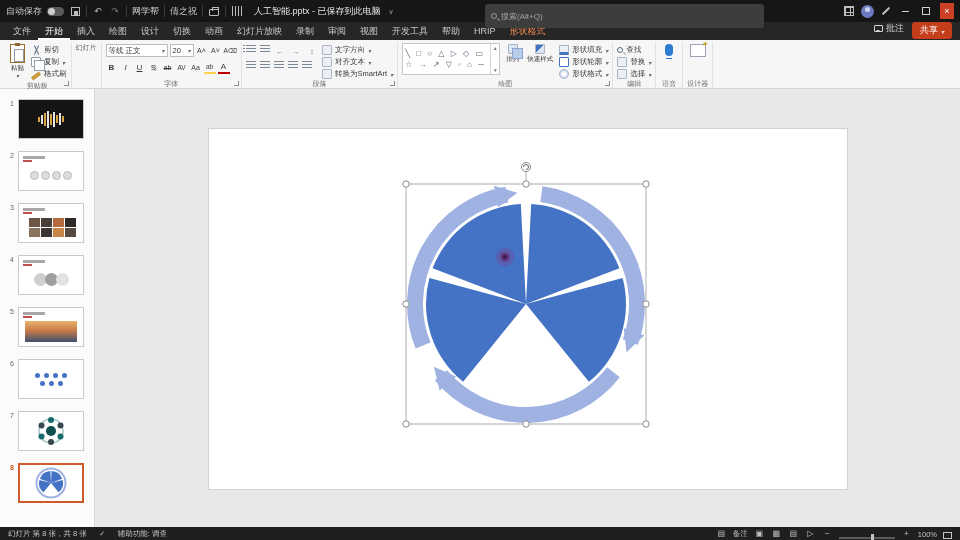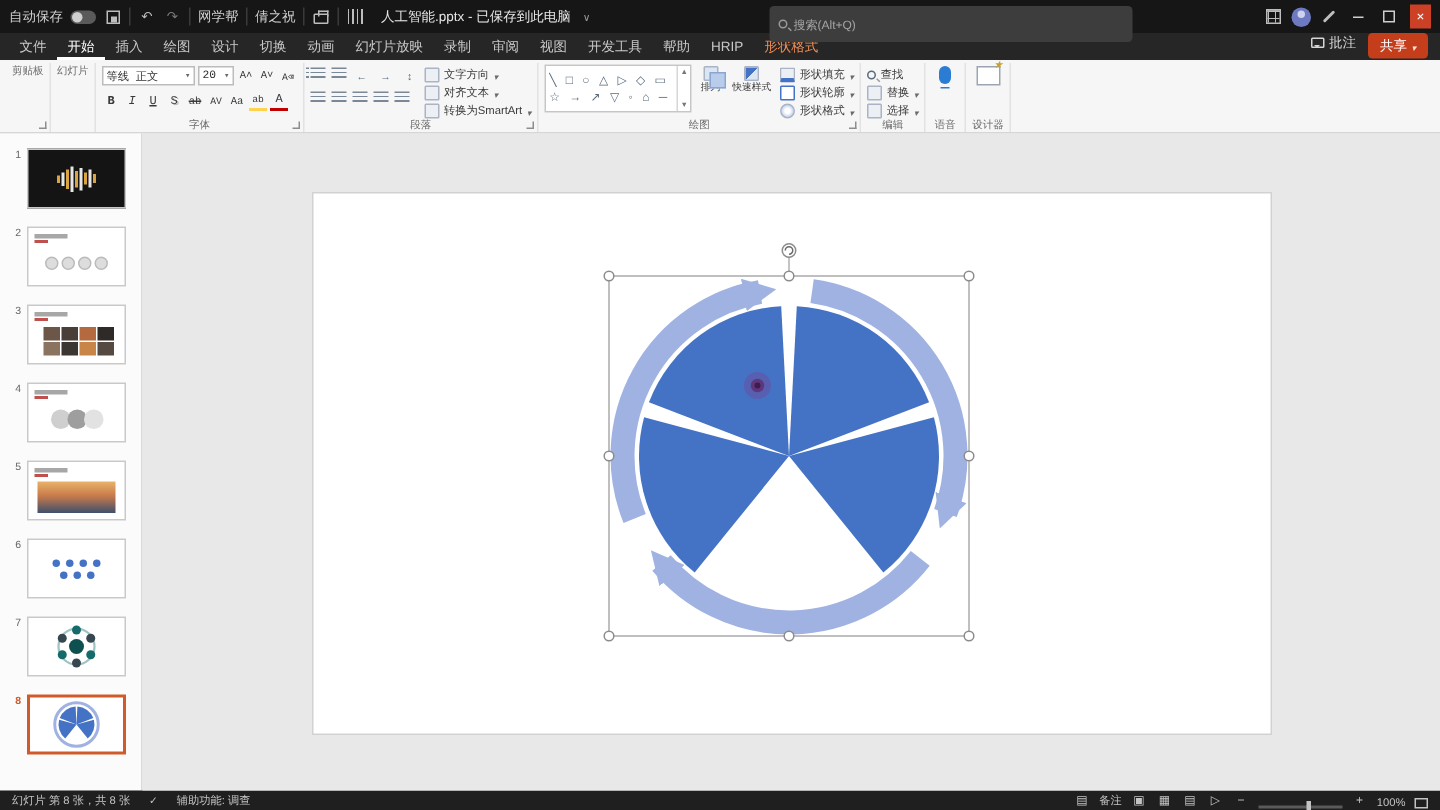--- a/index.html
+++ b/index.html
@@ -17,21 +17,21 @@
   .tic { width:12px; height:12px; display:inline-flex; align-items:center; justify-content:center;
          color:#bdbdbd; font-size:9px; }
   .ic-save { width:9px; height:9px; border:1px solid #bdbdbd; position:relative; }
   .ic-save::after { content:""; position:absolute; left:2px; bottom:0; width:4px; height:4px; background:#bdbdbd; }
   .g-undo::after { content:"↶"; } .g-redo::after { content:"↷"; color:#7a7a7a; }
   .ic-print { width:10px; height:7px; border:1px solid #bdbdbd; border-radius:1px; position:relative; margin-top:3px;}
   .ic-print::before { content:""; position:absolute; left:2px; top:-3px; width:5px; height:3px; border:1px solid #bdbdbd; border-bottom:none; }
   .ic-bars { width:11px; height:10px; background:repeating-linear-gradient(90deg,#bdbdbd 0 1px,transparent 1px 3px); }
   .doc-title { color:#e8e8e8; margin-left:6px; white-space:nowrap; }
   .doc-caret::after { content:"∨"; font-size:7px; color:#9a9a9a; margin-left:3px; }
-  .searchbox { position:absolute; left:513px; top:4px; width:242px; height:14px; background:#3d3d3d;
+  .searchbox { position:absolute; left:485px; top:4px; width:279px; height:14px; background:#3d3d3d;
                border-radius:3px; display:flex; align-items:center; gap:4px; padding:12px 6px; }
   .mag { width:6px; height:6px; border:1px solid #9a9a9a; border-radius:50%; position:relative; flex:0 0 auto;}
   .mag::after { content:""; position:absolute; left:5px; top:5px; width:3px; height:1px; background:#9a9a9a; transform:rotate(45deg); }
   .searchbox input { background:transparent; border:none; outline:none; color:#bfbfbf; font-size:8px; width:100%; }
   .searchbox input::placeholder { color:#a5a5a5; }
   .tb-right { margin-left:auto; display:flex; align-items:center; gap:7px; }
   .ic-grid { width:10px; height:10px; background:
      linear-gradient(#bdbdbd,#bdbdbd) 0 0/10px 1px no-repeat,
      repeating-linear-gradient(#bdbdbd 0 1px, transparent 1px 5px),
      repeating-linear-gradient(90deg,#bdbdbd 0 1px, transparent 1px 5px); border:1px solid #bdbdbd;}
@@ -77,21 +77,21 @@
   .ic-cut { position:relative; width:10px; height:10px; border:none; background:none;}
   .ic-cut::before,.ic-cut::after { content:""; position:absolute; left:5px; top:0; width:1px; height:10px; background:#5a6b7d; }
   .ic-cut::before { transform:rotate(25deg);} .ic-cut::after { transform:rotate(-25deg); }
   .ic-copy { position:relative; background:#fff; border:1px solid #8f9aa8;}
   .ic-copy::after { content:""; position:absolute; left:2px; top:2px; width:9px; height:9px; background:#fff; border:1px solid #8f9aa8; }
   .ic-brush { width:10px; height:4px; background:#c89a3f; border-radius:1px; transform:rotate(-35deg); margin-top:4px; border:none;}
   .ic-newslide { width:16px; height:14px; background:#fff; border:1px solid #9aa4b2; position:relative; }
   .ic-newslide::after { content:"+"; position:absolute; right:-3px; bottom:-4px; color:#c06a2a; font-size:8px; font-weight:bold;}
   .selbox { height:13px; background:#fff; border:1px solid #bcbcbc; display:flex; align-items:center;
             justify-content:space-between; font-size:7.5px; color:#333; padding:0 2px; }
-  .fontrow { display:flex; gap:2px; align-items:center; height:15px;font-family:Liberation Mono, monospace; }
+  .fontrow { display:flex; gap:2px; align-items:center; height:15px; }
   .fbtn { min-width:12px; height:12px; display:inline-flex; align-items:center; justify-content:center;
           font-size:8px; color:#3a3a3a; }
   .g-bold::after{content:"B"; font-weight:bold;} .g-italic::after{content:"I"; font-style:italic;}
   .g-under::after{content:"U"; text-decoration:underline;} .g-shadow::after{content:"S"; text-shadow:1px 1px 0 #b5b5b5;}
   .g-strike::after{content:"ab"; font-size:7px; text-decoration:line-through;}
   .g-spacing::after{content:"AV"; font-size:6.5px;} .g-case::after{content:"Aa"; font-size:7px;}
   .g-incf::after{content:"A˄"; font-size:7px;} .g-decf::after{content:"A˅"; font-size:7px;}
   .g-clear::after{content:"A⌫"; font-size:6.5px;}
   .g-fontcolor{border-bottom:2px solid #c00000;} .g-fontcolor::after{content:"A"; font-size:8px;}
   .g-highlight{border-bottom:2px solid #ffd34d;} .g-highlight::after{content:"ab"; font-size:6.5px;}
@@ -233,20 +233,42 @@
       <span class="btn-share">
         <span>共享</span>
           <i class="caret-w"></i>
       </span>
     </div>
   </div>
 
   <div class="ribbon">
 
     <div class="rgroup">
+      <div class="rgc">
+        <div class="bigbtn">
+          <i class="ic-paste"></i>
+          <span>粘贴</span>
+          <i class="caret"></i>
+        </div>
+        <div class="smallcol">
+          <div class="rbtn">
+              <i class="ic-cut"></i>
+              <span>剪切</span>
+            </div>
+          <div class="rbtn">
+              <i class="ic ic-copy"></i>
+              <span>复制</span>
+              <i class="caret"></i>
+            </div>
+          <div class="rbtn">
+              <i class="ic-brush"></i>
+              <span>格式刷</span>
+            </div>
+        </div>
+      </div>
       <div class="rlabel">剪贴板</div>
       <i class="dlg"></i>
     </div>
 
     <div class="rgroup">
       <div class="rlabel">幻灯片</div>
     </div>
 
     <div class="rgroup">
       <div class="rgc" style="flex-direction:column; gap:2px; align-items:stretch;">

